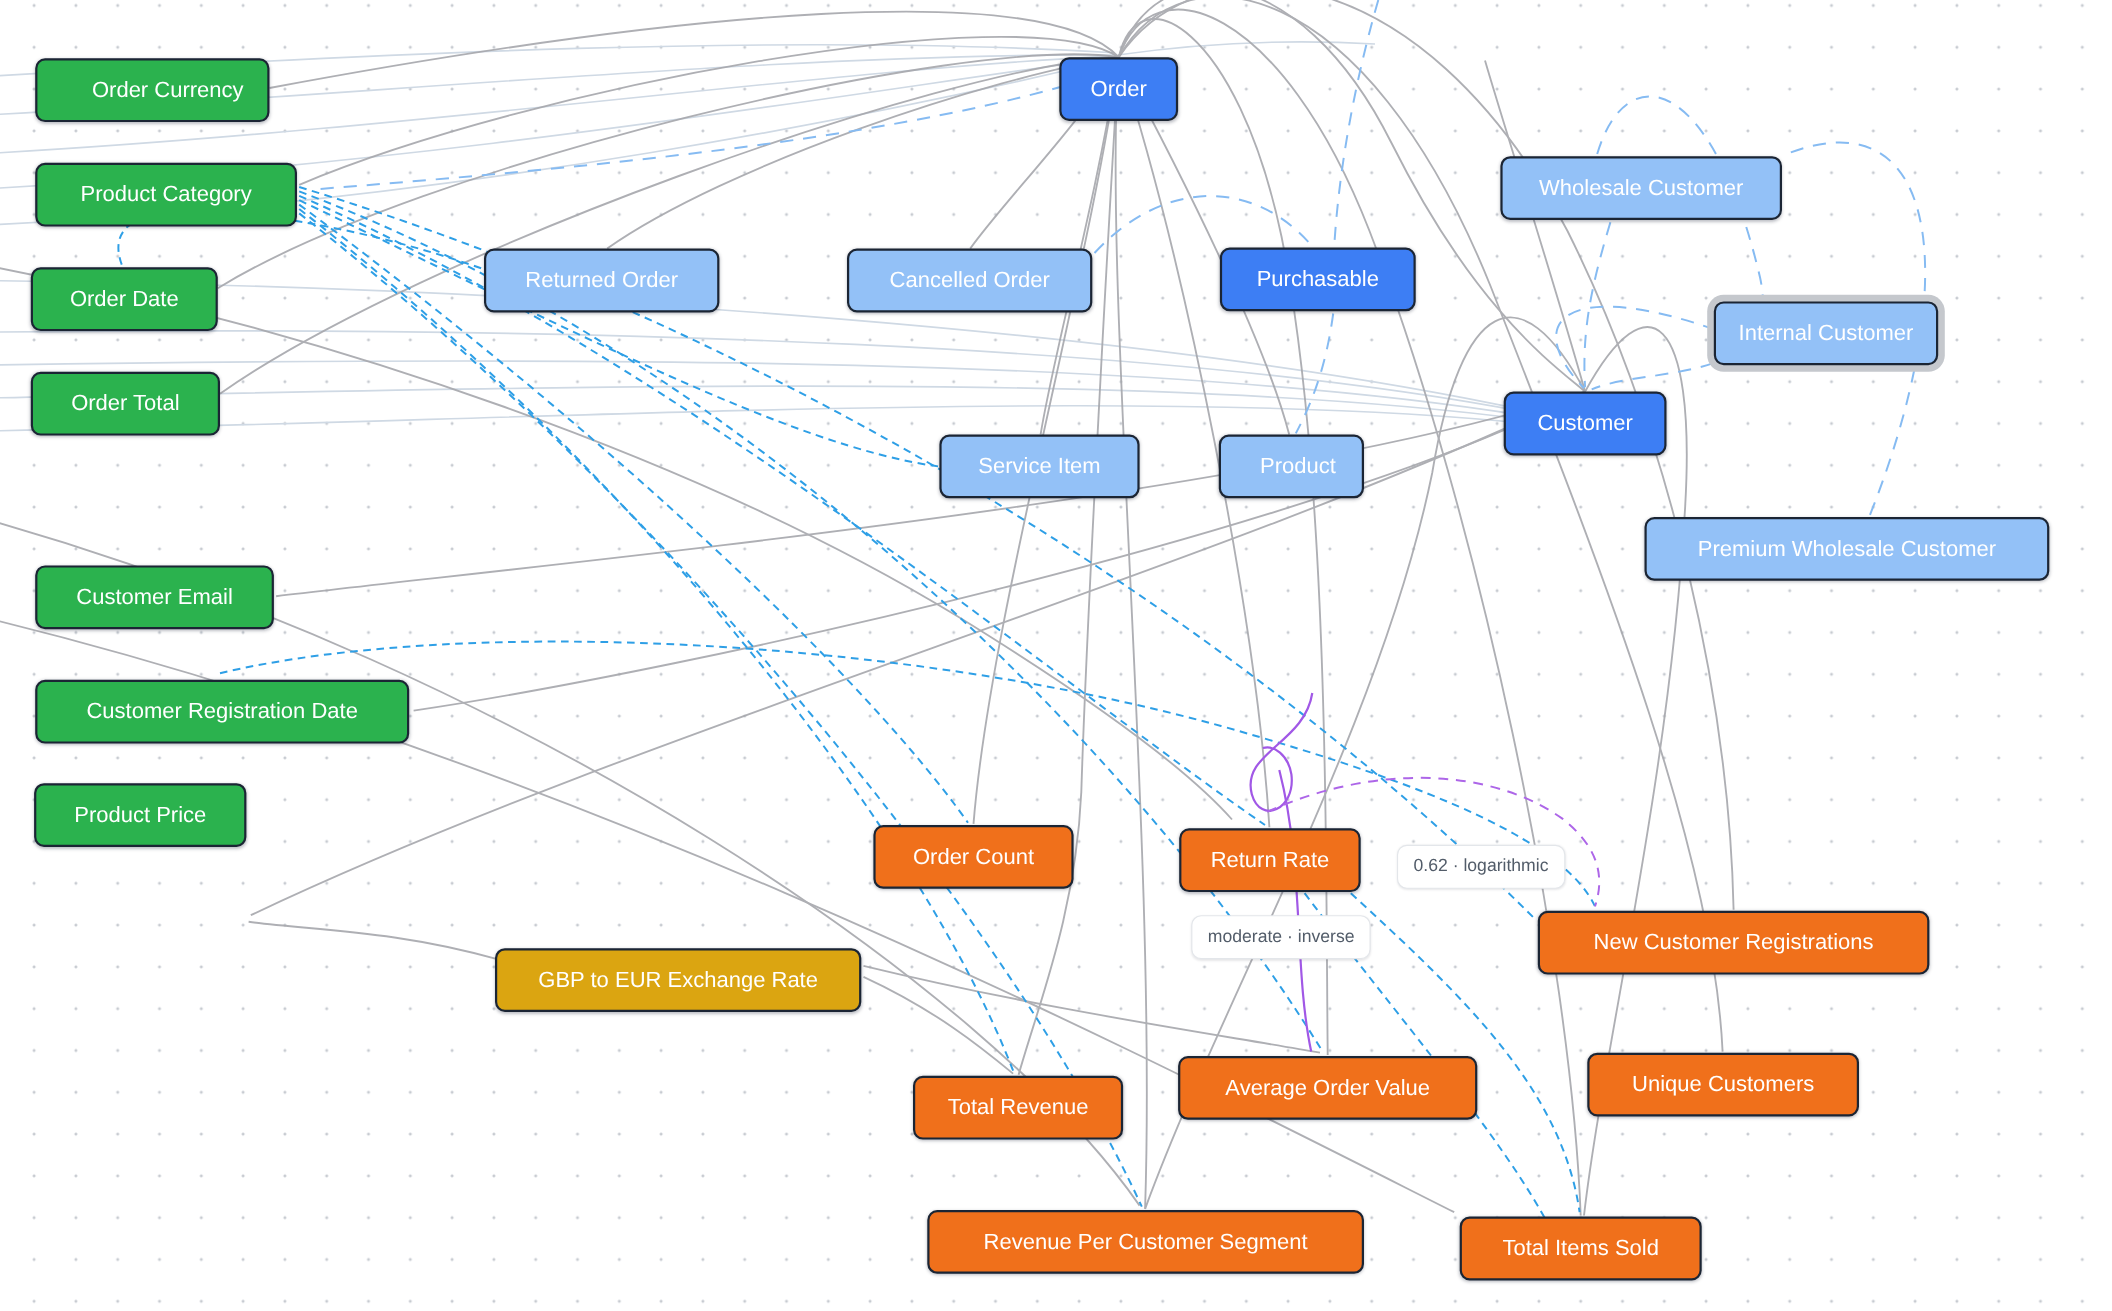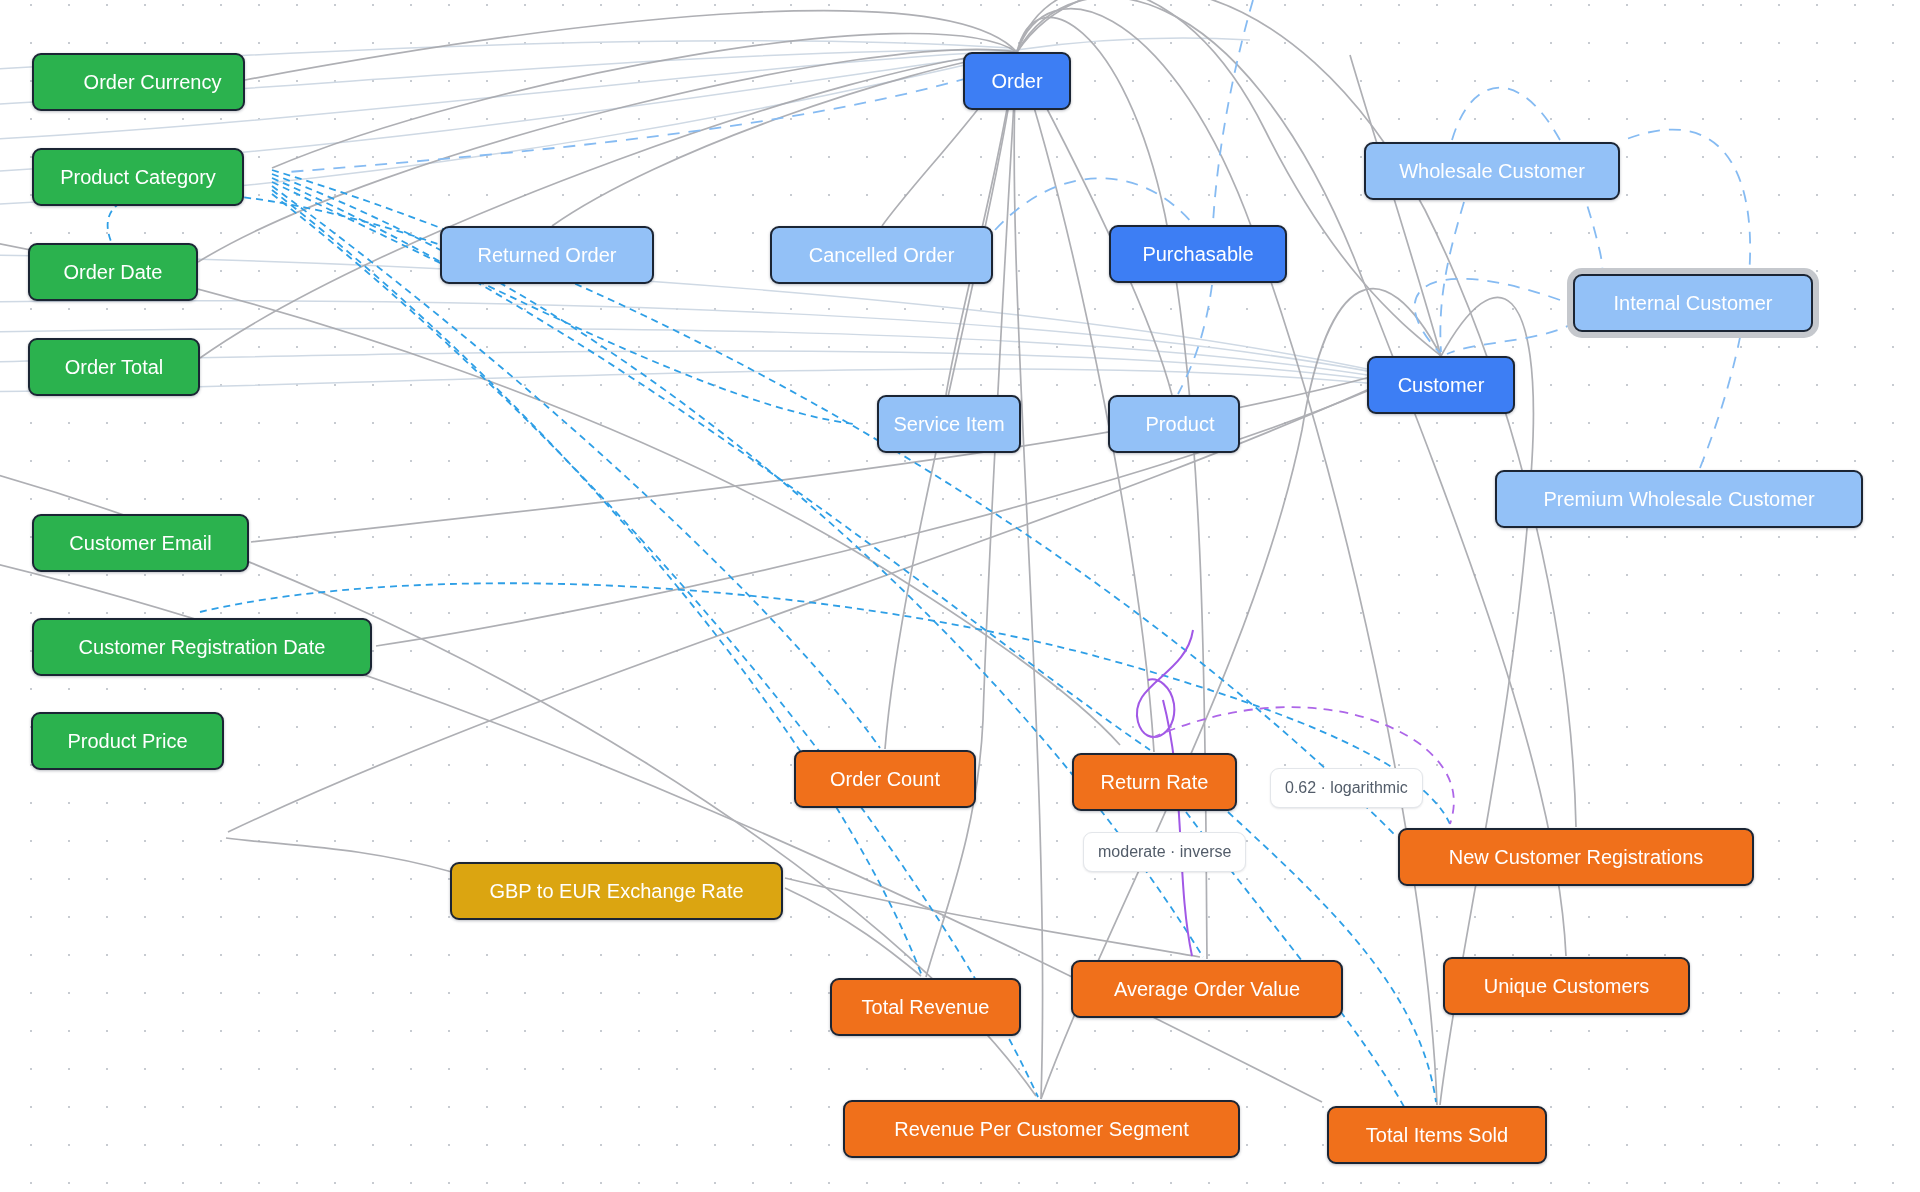--- a/index.html
+++ b/index.html
@@ -104,34 +104,34 @@
     </g>
 
     <g fill="none">
       <path stroke="#a158e6" stroke-width="2" d="M1193,630 C1186,676 1128,684 1138,722 C1146,750 1178,736 1174,704 C1171,686 1158,677 1148,680"></path>
       <path stroke="#a158e6" stroke-width="2" d="M1163,700 C1186,790 1176,880 1192,956"></path>
       <path stroke="#ad66e8" stroke-width="1.8" stroke-dasharray="9 7" d="M1152,738 C1250,694 1355,698 1420,744 C1456,772 1458,800 1450,824"></path>
     </g>
   </svg>
 
   <div class="node green" style="left: 32px; top: 53px; width: 213px; padding-left: 28px;">Order Currency</div>
-  <div class="node green" style="left: 32px; top: 148px; width: 212px;">Product Category</div>
+  <div class="node green" style="left: 32px; top: 148px; width: 238px;">Product Category</div>
   <div class="node green" style="left: 28px; top: 243px; width: 170px;">Order Date</div>
   <div class="node green" style="left: 28px; top: 338px; width: 172px;">Order Total</div>
   <div class="node green" style="left: 32px; top: 514px; width: 217px;">Customer Email</div>
   <div class="node green" style="left: 32px; top: 618px; width: 340px;">Customer Registration Date</div>
   <div class="node green" style="left: 31px; top: 712px; width: 193px;">Product Price</div>
   <div class="node blue" style="left: 963px; top: 52px; width: 108px;">Order</div>
   <div class="node blue" style="left: 1109px; top: 225px; width: 178px;">Purchasable</div>
   <div class="node blue" style="left: 1367px; top: 356px; width: 148px;">Customer</div>
   <div class="node lightblue" style="left: 1364px; top: 142px; width: 256px;">Wholesale Customer</div>
   <div class="node lightblue" style="left: 440px; top: 226px; width: 214px;">Returned Order</div>
   <div class="node lightblue" style="left: 770px; top: 226px; width: 223px;">Cancelled Order</div>
-  <div class="node lightblue selected" style="left: 1558px; top: 274px; width: 240px; margin-left: 15px;">Internal Customer</div>
-  <div class="node lightblue" style="left: 877px; top: 395px; width: 144px;">Service Item</div>
+  <div class="node lightblue selected" style="left: 1558px; top: 274px; width: 204px;">Internal Customer</div>
+  <div class="node lightblue" style="left: 854px; top: 395px; width: 182px;">Service Item</div>
   <div class="node lightblue" style="left: 1108px; top: 395px; width: 132px; padding-left: 12px;">Product</div>
   <div class="node lightblue" style="left: 1495px; top: 470px; width: 368px;">Premium Wholesale Customer</div>
   <div class="node orange" style="left: 794px; top: 750px; width: 182px;">Order Count</div>
   <div class="node orange" style="left: 1072px; top: 753px; width: 165px;">Return Rate</div>
   <div class="node orange" style="left: 1398px; top: 828px; width: 356px;">New Customer Registrations</div>
   <div class="node orange" style="left: 830px; top: 978px; width: 191px;">Total Revenue</div>
   <div class="node orange" style="left: 1071px; top: 960px; width: 272px;">Average Order Value</div>
   <div class="node orange" style="left: 1443px; top: 957px; width: 247px;">Unique Customers</div>
   <div class="node orange" style="left: 843px; top: 1100px; width: 397px;">Revenue Per Customer Segment</div>
   <div class="node orange" style="left: 1327px; top: 1106px; width: 220px;">Total Items Sold</div>

